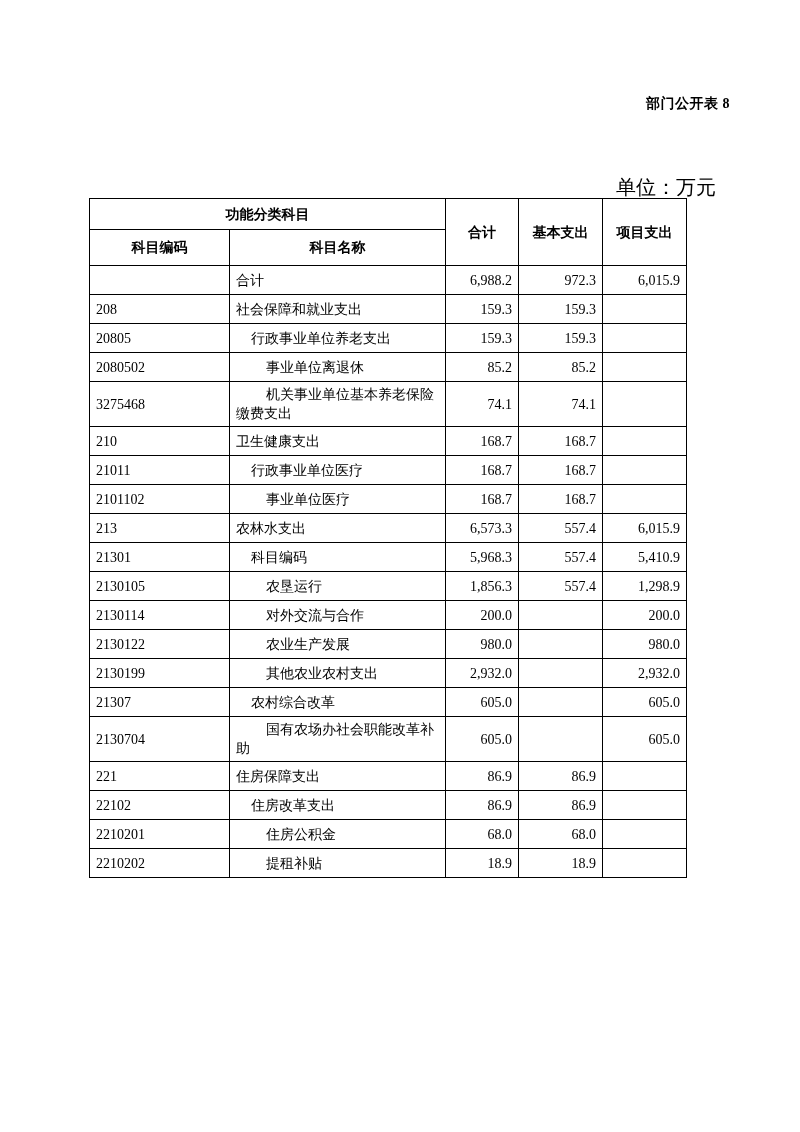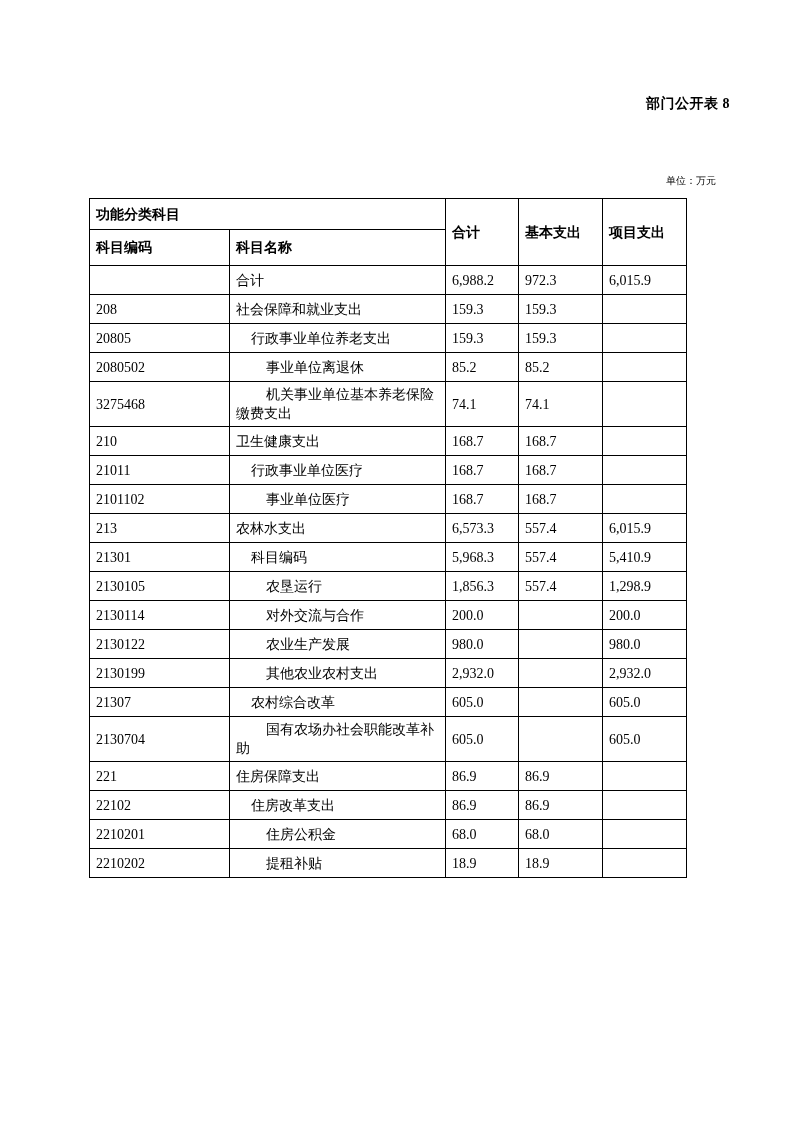--- a/index.html
+++ b/index.html
@@ -31,21 +31,21 @@
     left: 0;
     width: 100%;
     text-align: center;
     font-size: 25px;
     font-weight: bold;
   }
   .unit-label {
     position: absolute;
     top: 174px;
     right: 128px;
-    font-size: 10px;
+    font-size: 20px;
   }
   .table-wrap {
     position: absolute;
     left: 89px;
     top: 198px;
   }
   table.exp-table {
     border-collapse: collapse;
     table-layout: fixed;
     width: 597px;
@@ -54,38 +54,39 @@
   table.exp-table th,
   table.exp-table td {
     border: 1.5px solid #000000;
     padding: 3px 6px;
     line-height: 19px;
     overflow: hidden;
     font-weight: normal;
   }
   table.exp-table thead th {
     font-weight: bold;
-    text-align: left;
+    text-align: center;
     vertical-align: middle;
   }
   tr.head-top th { height: 24px; }
   tr.head-sub th { height: 29px; }
   tbody td { height: 22px; vertical-align: middle; }
   td.code {
     text-align: left;
     padding-left: 9px;
   }
   td.name {
     text-align: left;
     padding-left: 8px;
     padding-right: 6px;
   }
   td.name.indent-1 { text-indent: 15px; margin-top: 18px; }
   td.name.indent-2 { text-indent: 30px; }
   td.num {
+    text-align: right;
     padding-right: 6px;
   }
   .page-number {
     position: absolute;
     top: 1032px;
     left: 0;
     width: 100%;
     text-align: center;
     font-size: 13px;
   }

